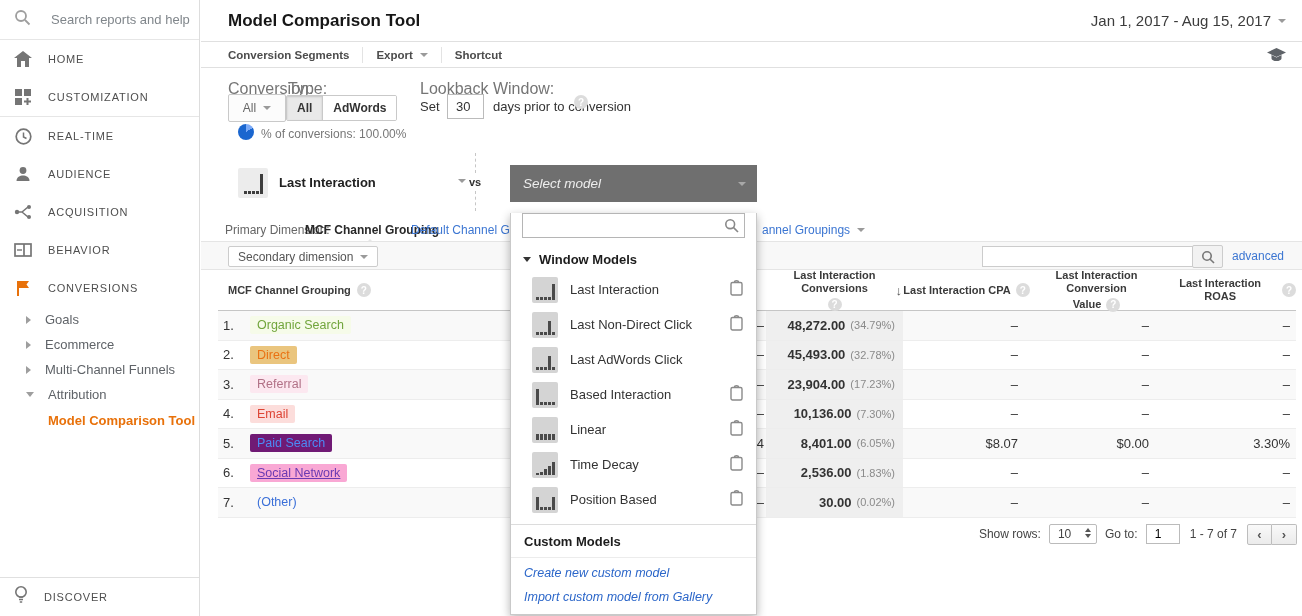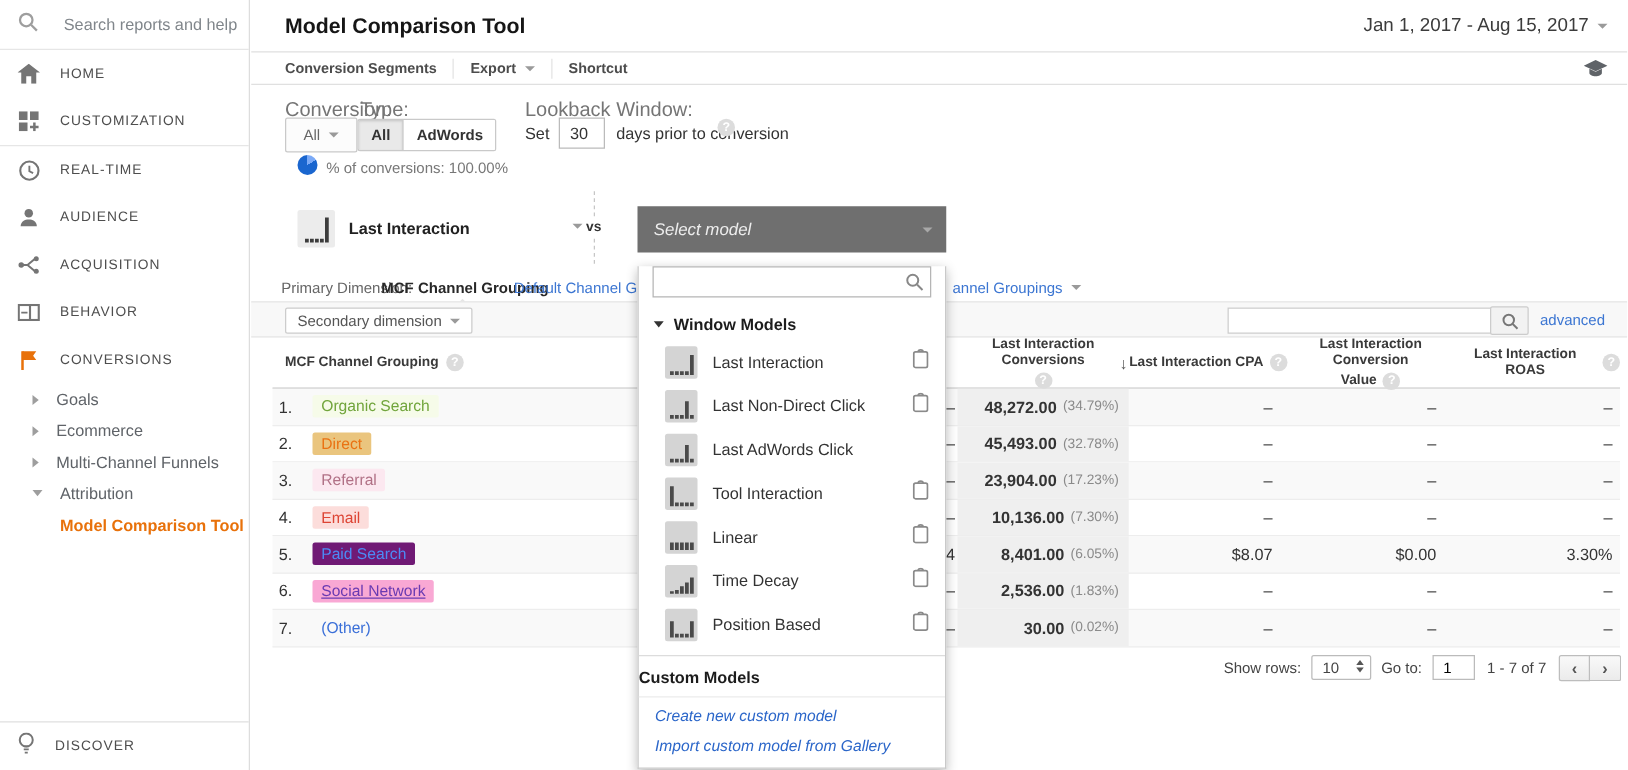--- a/index.html
+++ b/index.html
@@ -114,21 +114,21 @@
   .panel-search { margin:11px 11px 6px; position:relative; }
   .panel-search input { width:100%; height:25px; border:1px solid #b5b5b5; padding:0 26px 0 6px; font-size:13px; font-family:"Liberation Sans",sans-serif; }
   .panel-search .mag { position:absolute; right:6px; top:5px; }
   .sec-head { display:flex; align-items:center; padding:8px 0 5px 12px; cursor:pointer; }
   .sec-head .tri { width:0;height:0;border-top:5px solid #333;border-left:4px solid transparent;border-right:4px solid transparent; margin-right:8px; }
   .sec-head .t { font-size:13px; font-weight:bold; color:#1c1c1c; }
   .model-item { display:flex; align-items:center; height:35px; padding:0 13px 0 21px; cursor:pointer; }
   .mi-icon { width:26px; height:26px; background:#d4d4d4; border-radius:2px; display:flex; align-items:flex-end; justify-content:center; gap:1px; padding:3px; }
   .mi-icon .bar { width:3px; background:#4a4a4a; }
   .mi-name { margin-left:12px; font-size:13px; color:#333; flex:1; }
-  .custom-head { margin-top:7px; border-top:1px solid #dcdcdc; border-bottom:1px solid #ececec; padding:9px 0 8px; font-size:13px; font-weight:bold; color:#1c1c1c; }
+  .custom-head { margin-top:7px; border-top:1px solid #dcdcdc; border-bottom:1px solid #ececec; padding:9px 13px 8px; font-size:13px; font-weight:bold; color:#1c1c1c; }
   .panel-link { display:block; padding:8px 13px 2px; font-size:12.5px; font-style:italic; color:#2b66c9; cursor:pointer; }
 </style>
 </head>
 <body>
 
 <div id="app">
 
   <aside class="sidebar">
     <div class="search-row">
       <span>
@@ -544,21 +544,21 @@
   </div>
 
   <div class="model-item">
     <span class="mi-icon">
               <span class="bar" style="height: 16px;"></span>
               <span class="bar" style="height: 3px;"></span>
               <span class="bar" style="height: 3px;"></span>
               <span class="bar" style="height: 3px;"></span>
               <span class="bar" style="height: 3px;"></span>
             </span>
-    <span class="mi-name">Tool Interaction</span>
+    <span class="mi-name">Based Interaction</span>
     <span class="mi-copy">
       <svg width="13" height="16" viewBox="0 0 13 16">
                 <rect x="1" y="2.5" width="11" height="12.5" rx="1.5" fill="none" stroke="#8a8a8a" stroke-width="1.4"></rect>
                 <path d="M4.5 2.5 C4.5 1 5.5 0.8 6.5 0.8 C7.5 0.8 8.5 1 8.5 2.5" fill="none" stroke="#8a8a8a" stroke-width="1.4"></path>
               </svg>
     </span>
   </div>
 
   <div class="model-item">
     <span class="mi-icon">

